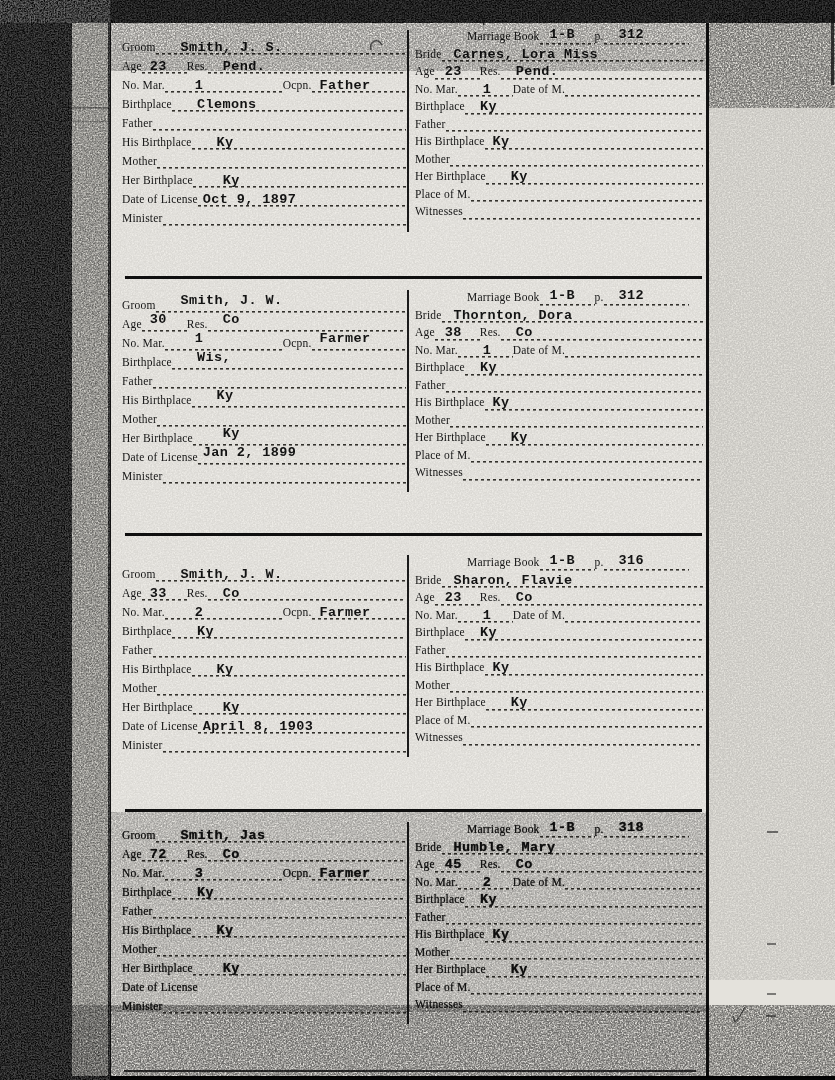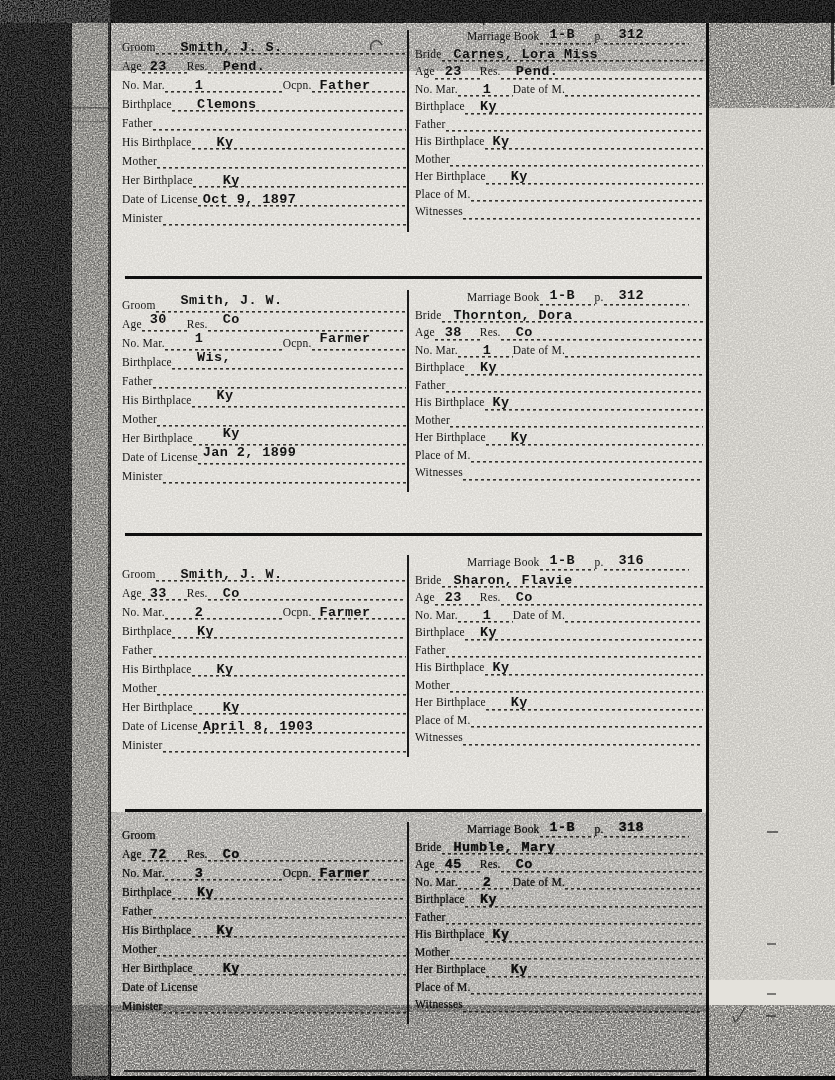--- a/index.html
+++ b/index.html
@@ -536,20 +536,23 @@
               <span class="val o15"></span>
             </span>
       </div>
     </div>
   </section>
 
   <section class="record r3">
     <div class="col groom-col">
       <div class="row">
         <span class="lbl">Groom</span>
+        <span class="fill">
+              <span class="val o25">Smith, Jas</span>
+            </span>
       </div>
       <div class="row">
         <span class="lbl">Age</span>
         <span class="fill w45">
               <span class="val o8">72</span>
             </span>
         <span class="lbl">Res.</span>
         <span class="fill">
               <span class="val o15">Co</span>
             </span>

